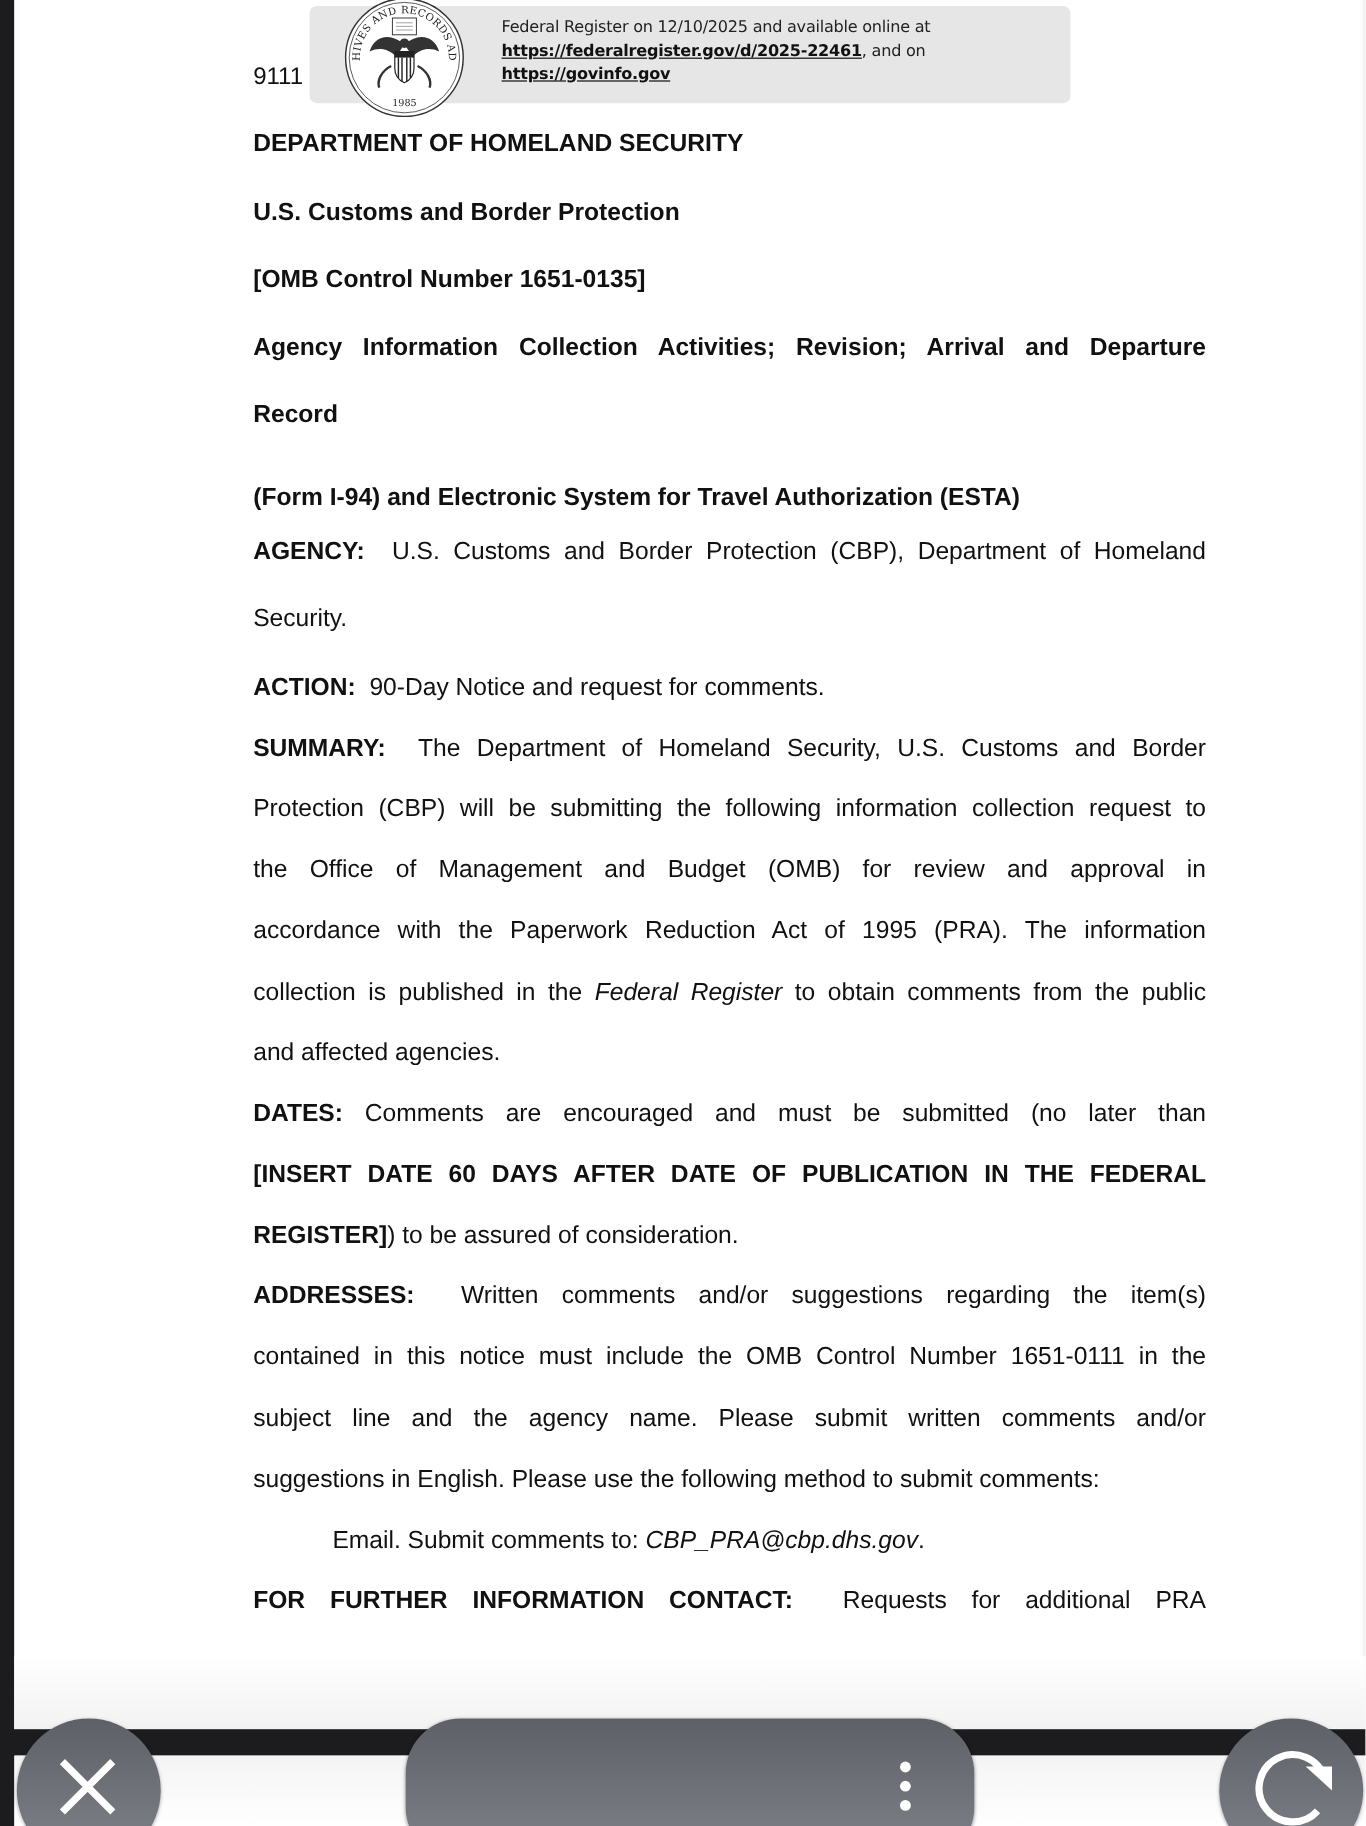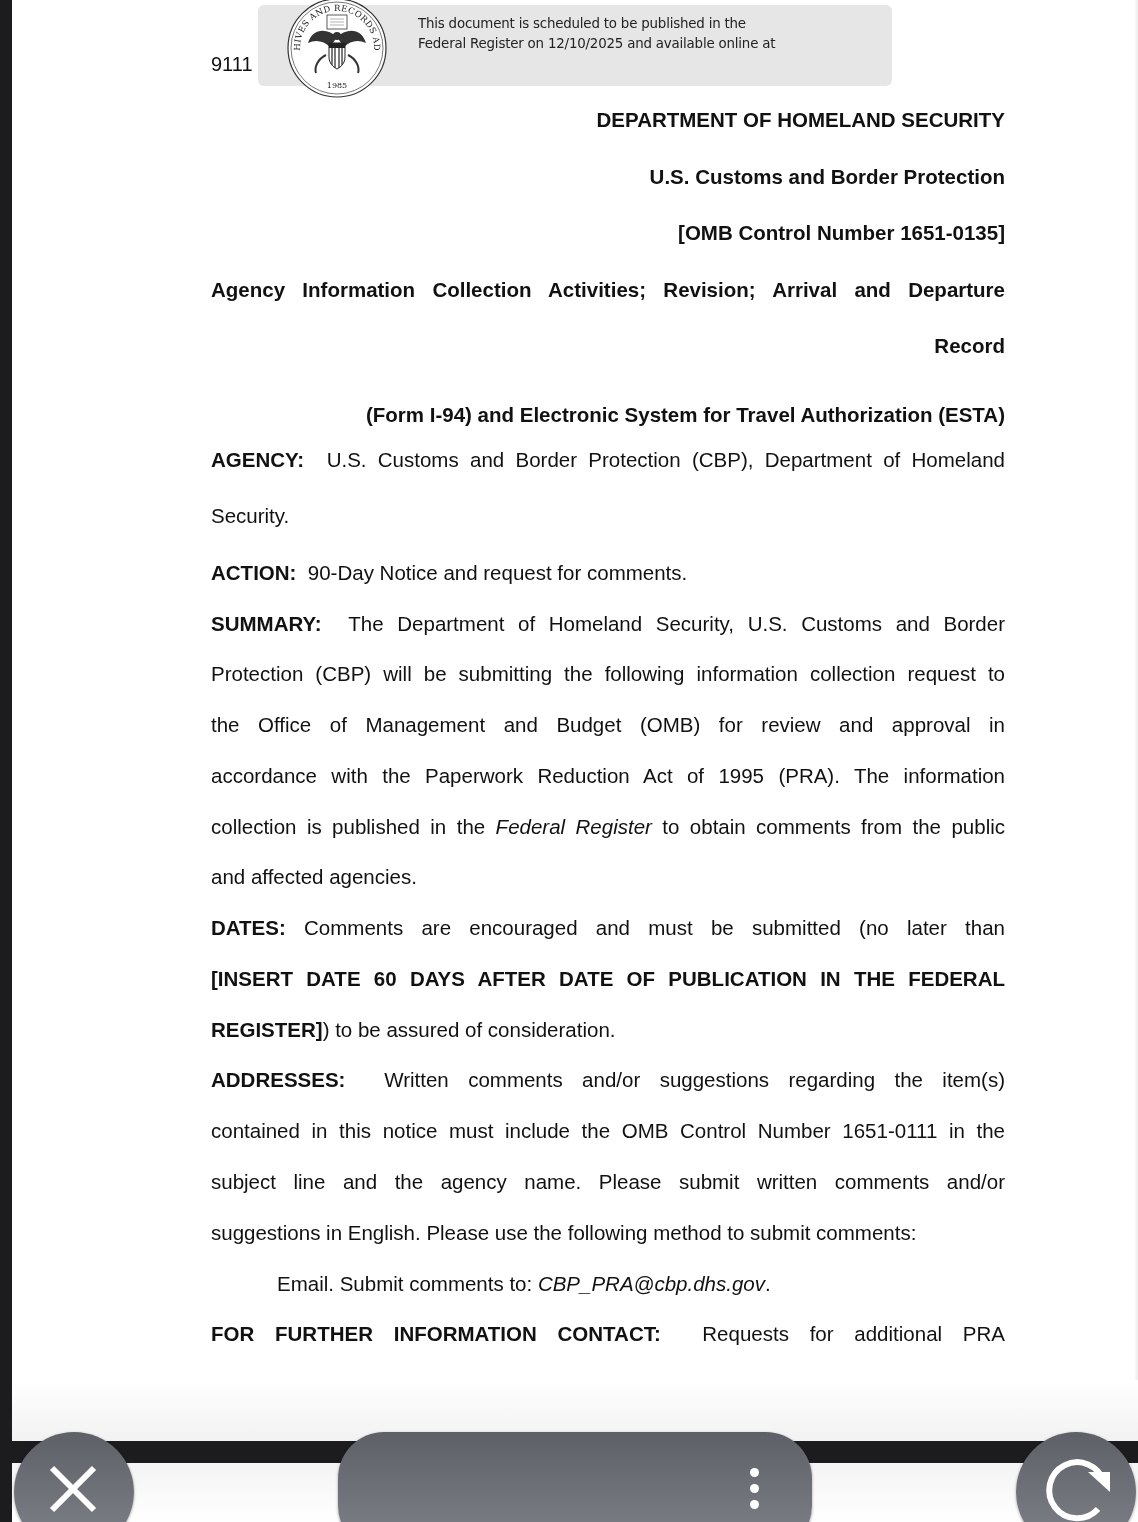--- a/index.html
+++ b/index.html
@@ -22,21 +22,21 @@
     font-family: "DejaVu Sans", sans-serif; font-size: 13.4px; line-height: 19.5px; color: #222;
     letter-spacing: -0.2px;
   }
   .banner-text a { color: #111; font-weight: bold; text-decoration: underline; }
   .seal { position: absolute; left: 286px; top: -3px; width: 102px; height: 102px; }
 
   .doc-num { position: absolute; left: 211px; top: 52px; font-size: 20px; font-weight: normal; line-height: 24px; }
 
   .line { position: absolute; left: 211px; width: 794px; font-size: 20.5px; line-height: 24px; white-space: nowrap; }
   .just { text-align: justify; text-align-last: justify; white-space: normal; }
-  .b { font-weight: bold; text-align: right; }
+  .b { font-weight: bold; }
   .i { font-style: italic; }
 
   .bottom-band { position: absolute; left: 0; top: 1441px; width: 1138px; height: 22px; background: #1c1c1e; }
   .bottom-fade { position: absolute; left: 12px; top: 1380px; width: 1126px; height: 61px; background: linear-gradient(#fff, #f2f2f2); }
   .bottom-area { position: absolute; left: 12px; top: 1463px; width: 1126px; height: 59px; background: linear-gradient(#f4f4f4, #fff); }
 
   .pill-btn {
     position: absolute; background: linear-gradient(#5d6066, #808389);
     box-shadow: 0 1px 3px rgba(0,0,0,0.35);
   }
@@ -86,22 +86,22 @@
     <line x1="49" y1="51" x2="49" y2="71" stroke="#222" stroke-width="1.2"></line>
     <line x1="53" y1="51" x2="53" y2="71" stroke="#222" stroke-width="1.2"></line>
     <line x1="56" y1="51" x2="56" y2="68" stroke="#222" stroke-width="1.2"></line>
 
     <path d="M40 58 C 32 62, 28 70, 30 76" stroke="#333" stroke-width="2" fill="none"></path>
     <path d="M62 58 C 70 62, 74 70, 72 76" stroke="#333" stroke-width="2" fill="none"></path>
     <text x="51" y="91" text-anchor="middle" font-family="DejaVu Serif, serif" font-size="8" fill="#222">1985</text>
   </svg>
 </div>
 <div class="banner-text">
-  <div>This document is scheduled to be published in the</div>
   <div>Federal Register on 12/10/2025 and available online at</div>
+  <div><a>https://federalregister.gov/d/2025-22461</a><span>, and on </span><a>https://govinfo.gov</a></div>
 </div>
 
 <div class="doc-num">9111</div>
 
 <div class="line b" style="top:108px">DEPARTMENT OF HOMELAND SECURITY</div>
 <div class="line b" style="top:165px">U.S. Customs and Border Protection</div>
 <div class="line b" style="top:221px">[OMB Control Number 1651-0135]</div>
 <div class="line b just" style="top:278px">Agency Information Collection Activities; Revision; Arrival and Departure</div>
 <div class="line b" style="top:334px">Record</div>
 <div class="line b" style="top:403px">(Form I-94) and Electronic System for Travel Authorization (ESTA)</div>

